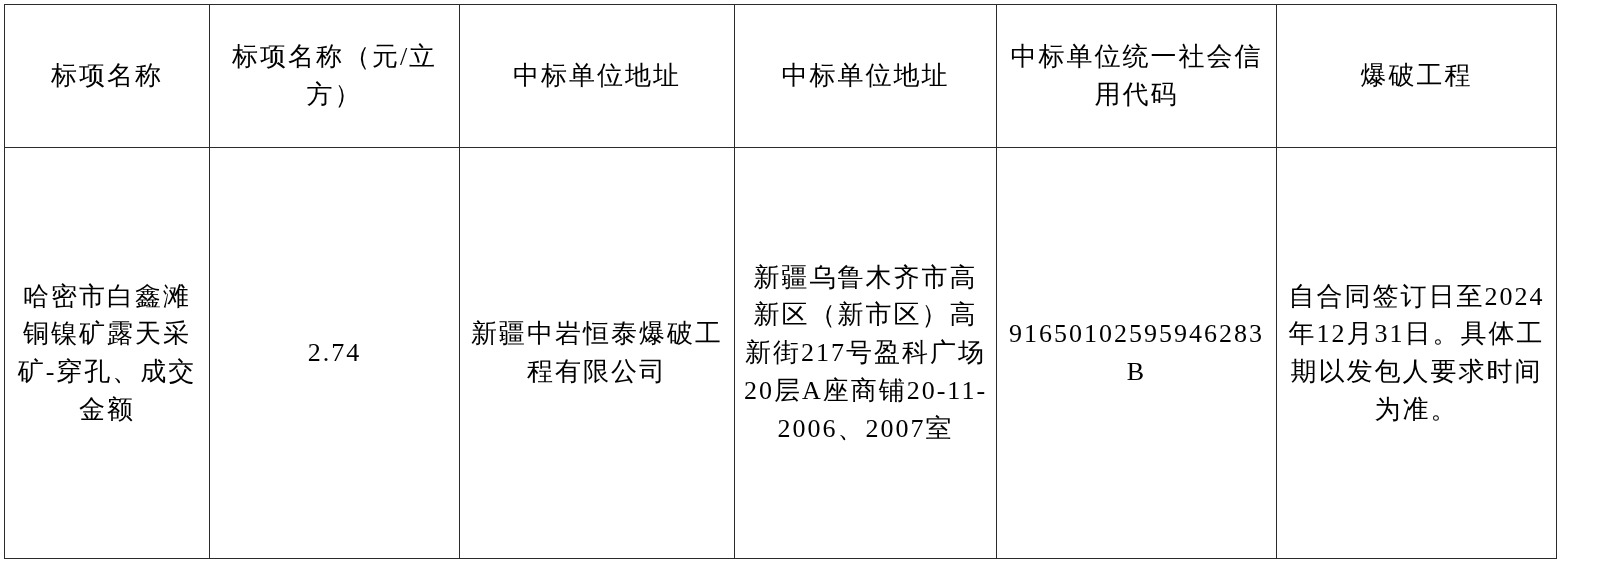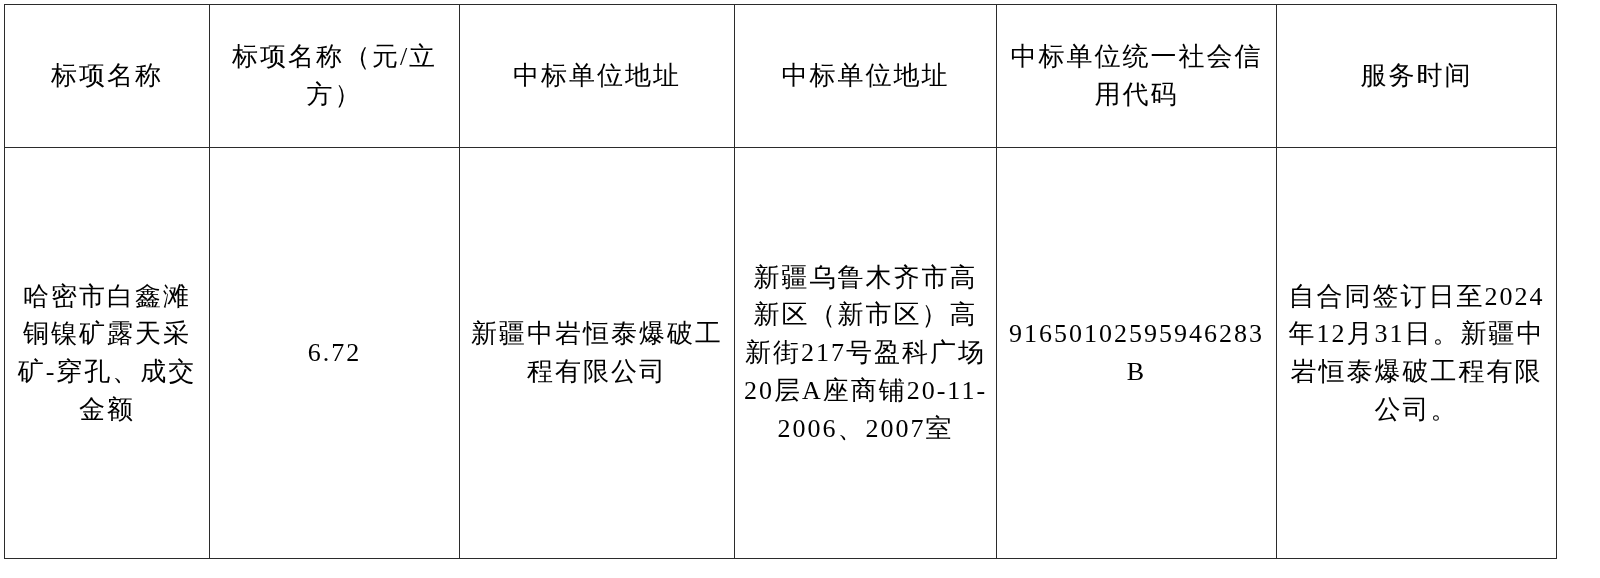--- a/index.html
+++ b/index.html
@@ -73,27 +73,27 @@
         <col class="c4">
         <col class="c5">
     </colgroup>
     <thead>
       <tr>
         <td>标项名称</td>
         <td>标项名称（元/立方）</td>
         <td>中标单位地址</td>
         <td>中标单位地址</td>
         <td>中标单位统一社会信用代码</td>
-        <td>服务时间</td>
+        <td>爆破工程</td>
       </tr>
     </thead>
     <tbody>
       <tr>
         <td>哈密市白鑫滩铜镍矿露天采矿-穿孔、成交金额</td>
-        <td class="cell-amount">6.72</td>
+        <td class="cell-amount">2.74</td>
         <td>新疆中岩恒泰爆破工程有限公司</td>
         <td>新疆乌鲁木齐市高新区（新市区）高新街217号盈科广场20层A座商铺20-11-2006、2007室</td>
         <td class="cell-code">91650102595946283B</td>
-        <td>自合同签订日至2024年12月31日。新疆中岩恒泰爆破工程有限公司。</td>
+        <td>自合同签订日至2024年12月31日。具体工期以发包人要求时间为准。</td>
       </tr>
     </tbody>
   </table>
 </div>
 
 </body></html>

